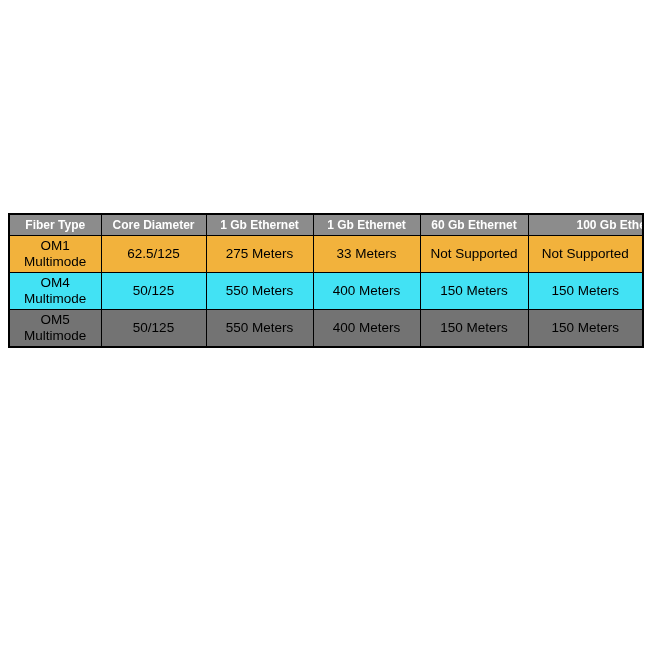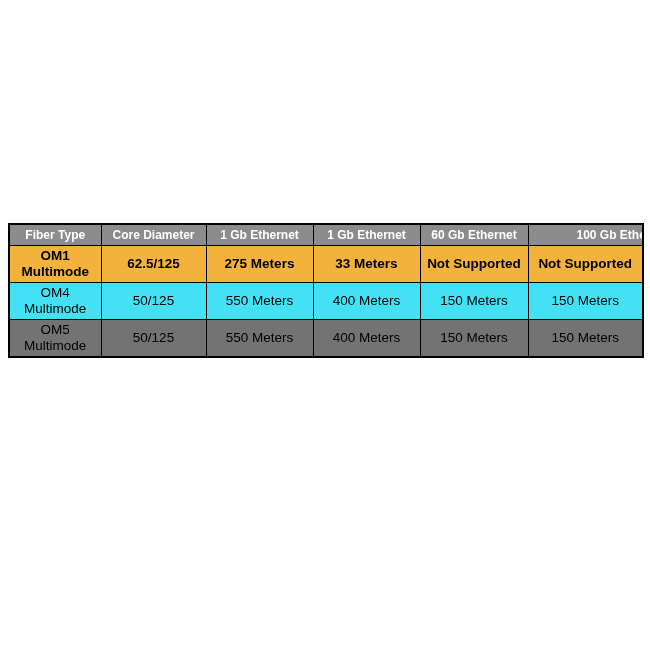--- a/index.html
+++ b/index.html
@@ -13,21 +13,21 @@
   .canvas {
     position: relative;
     width: 650px;
     height: 650px;
     background: #ffffff;
     overflow: hidden;
   }
   .fiber-table-wrap {
     position: absolute;
     left: 8px;
-    top: 223px;
+    top: 213px;
     width: 575px;
     border-radius: 6px;
   }
   table.fiber-table {
     width: 100%;
     border-collapse: collapse;
     table-layout: fixed;
     border: 2px solid #000000;
   }
   table.fiber-table td, table.fiber-table th {
@@ -51,21 +51,21 @@
   }
   th.hdr:first-child { border-left: 2px solid #000000; }
   th.hdr:last-child  { border-right: 2px solid #000000; padding-left: 48px; }
   td.cell {
     font-size: 13.5px;
     color: #000000;
     height: 36px;
     line-height: 16px;
   }
   tr.row-singlemode td.cell { height: 26px; }
-  .bg-orange { background: #F2B23C; font-weight: bold; }
+  .bg-orange { background: #F2B23C; }
   .bg-cyan   { background: #42E2F4; }
   .bg-green  { background: #737373; }
   .bg-yellow { background: #F9F73B; }
 </style>
 </head>
 <body>
 
 <div class="canvas">
   <div class="fiber-table-wrap">
     <table class="fiber-table">

